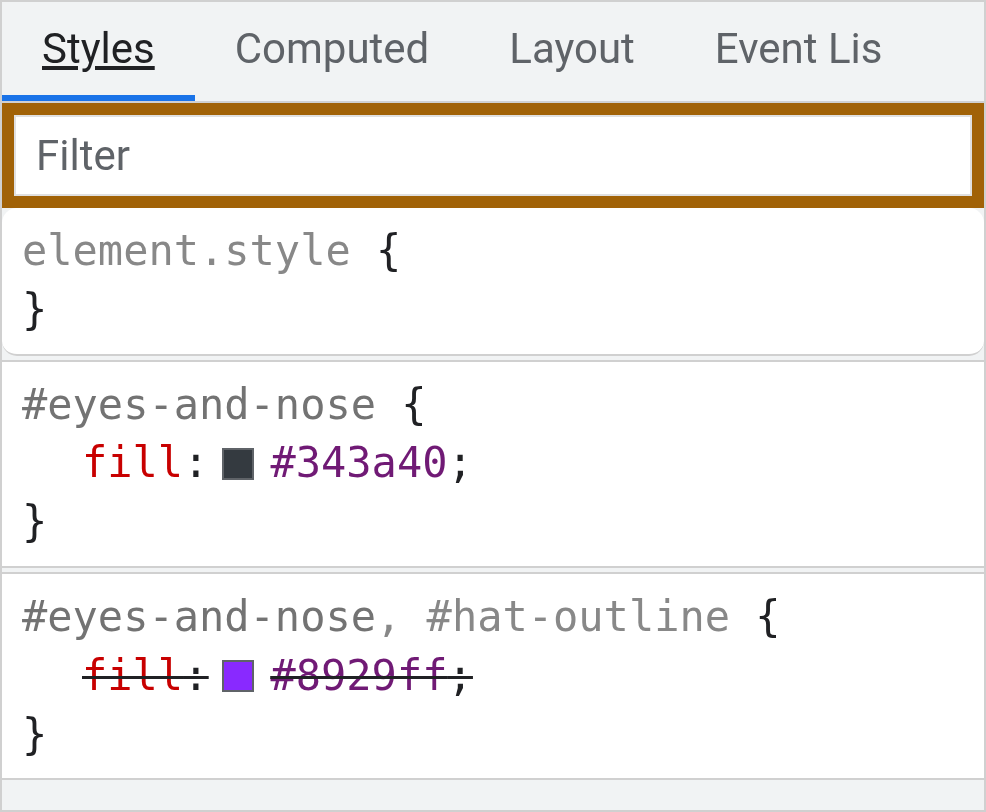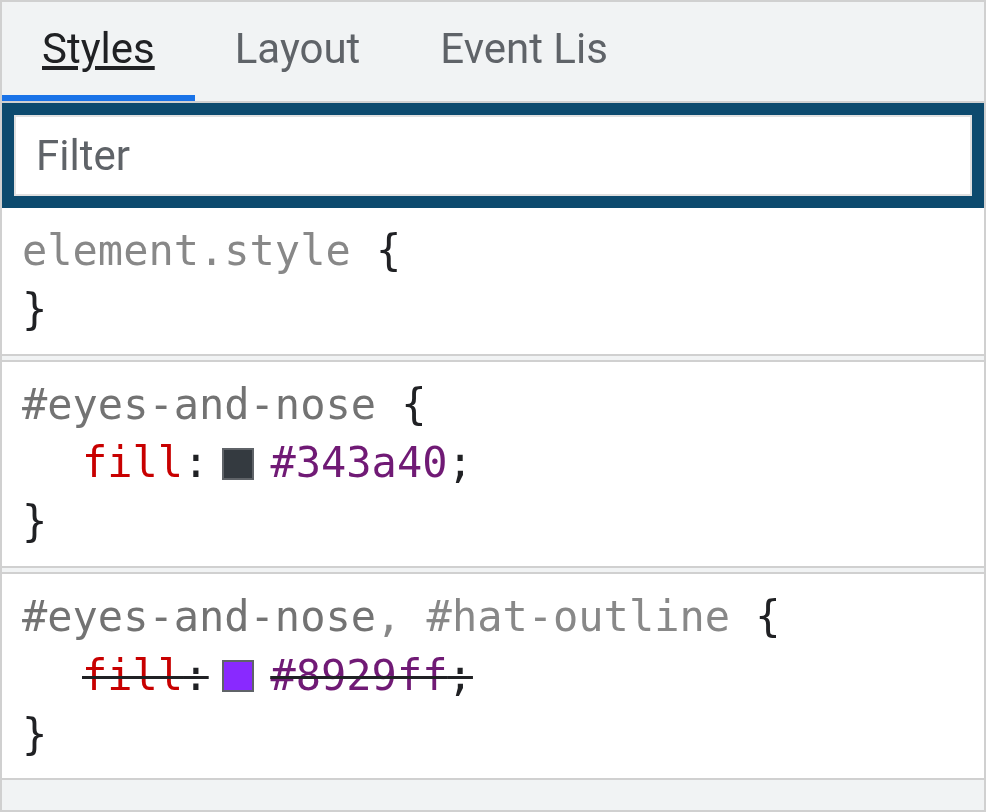--- a/index.html
+++ b/index.html
@@ -43,21 +43,21 @@
     }
     
     .tab.active {
       color: #202124;
       border-bottom: 6px solid #1a73e8;
       text-decoration: underline;
     }
     
     .filter-container {
       padding: 12px 12px;
-      background: #0c4a6e;
+      background: #a16207;
     }
     
     .filter-input {
       width: 100%;
       padding: 14px 20px;
       font-size: 42px;
       border: 2px solid #e0e0e0;
       background: #ffffff;
       color: #202124;
       outline: none;
@@ -79,20 +79,21 @@
       border-bottom: 2px solid #d0d0d0;
       padding: 14px 20px;
       margin-bottom: 4px;
       font-family: Menlo, Monaco, Consolas, monospace;
       font-size: 42px;
       line-height: 1.4;
     }
     
     .rule-block:first-child {
       border-top: none;
+      border-radius: 15px;
     }
     
     .selector-dim {
       color: #888888;
     }
     
     .selector {
       color: #737373;
     }
     
@@ -157,20 +158,21 @@
       text-decoration-thickness: 3px;
     }
   </style>
 </head>
 <body>
 
 <div class="panel">
 
   <div class="tabs">
     <div class="tab active">Styles</div>
+    <div class="tab">Computed</div>
     <div class="tab">Layout</div>
     <div class="tab">Event Lis</div>
   </div>
 
   <div class="filter-container">
     <input type="text" class="filter-input" placeholder="Filter" style="">
   </div>
 
   <div class="rules-container">
 

